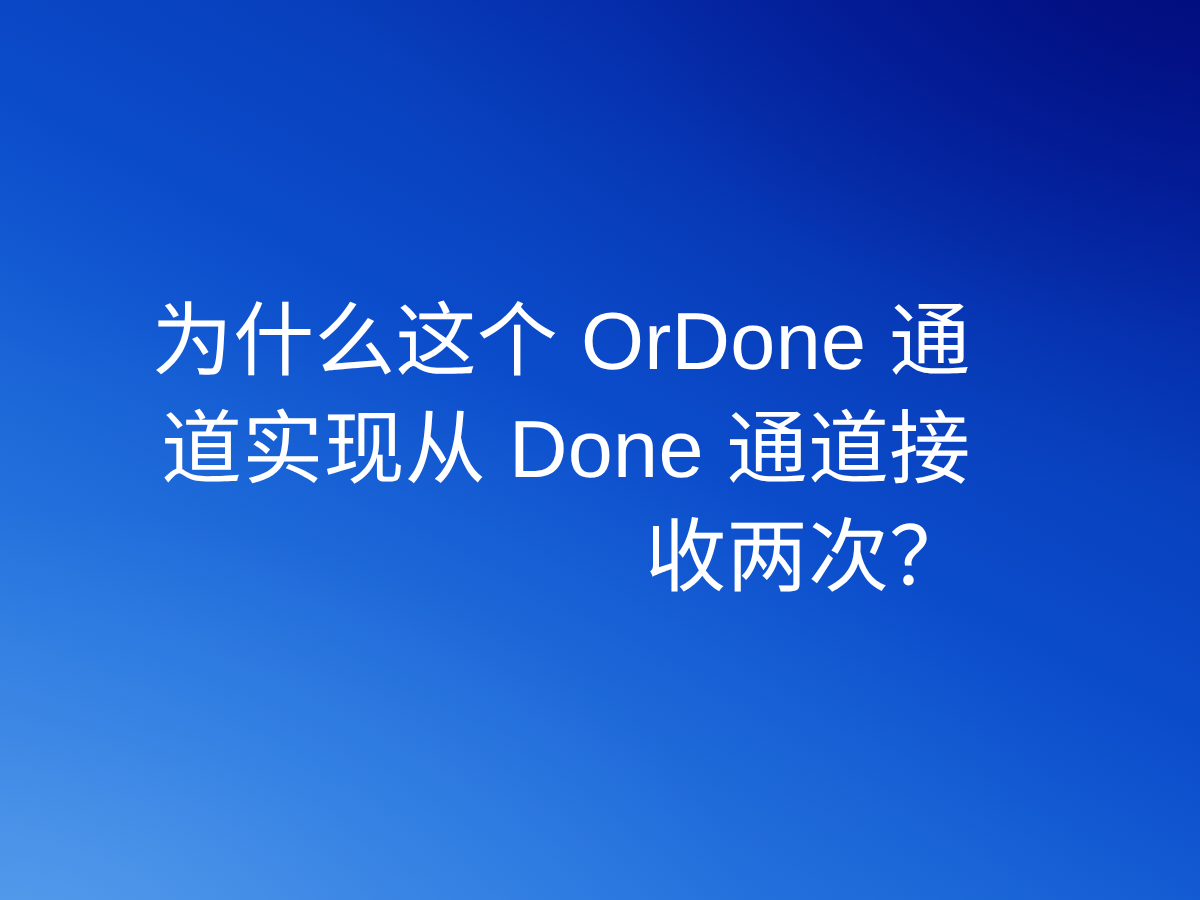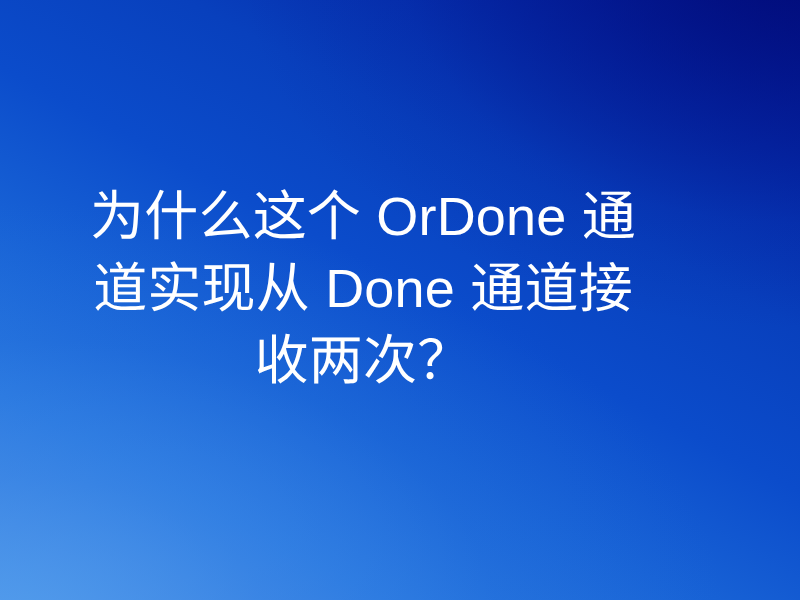--- a/index.html
+++ b/index.html
@@ -70,28 +70,28 @@
 
   
   .title-block {
     position: absolute;
     left: 63px;
     top: 176px;
     width: 600px;
   }
 
   .title {
-    margin: 4px;
+    margin: 16px;
     color: #ffffff;
     font-family: "Liberation Sans", "DejaVu Sans", sans-serif;
     font-size: 54px;
     font-weight: 300;
     line-height: 72px;
     letter-spacing: 0.2px;
-    text-align: center;
+    text-align: right;
     word-break: break-word;
     white-space: pre-wrap;
     text-rendering: optimizeLegibility;
     -webkit-font-smoothing: antialiased;
   }
 </style>
 </head>
 <body>
 
 <div class="slide">

